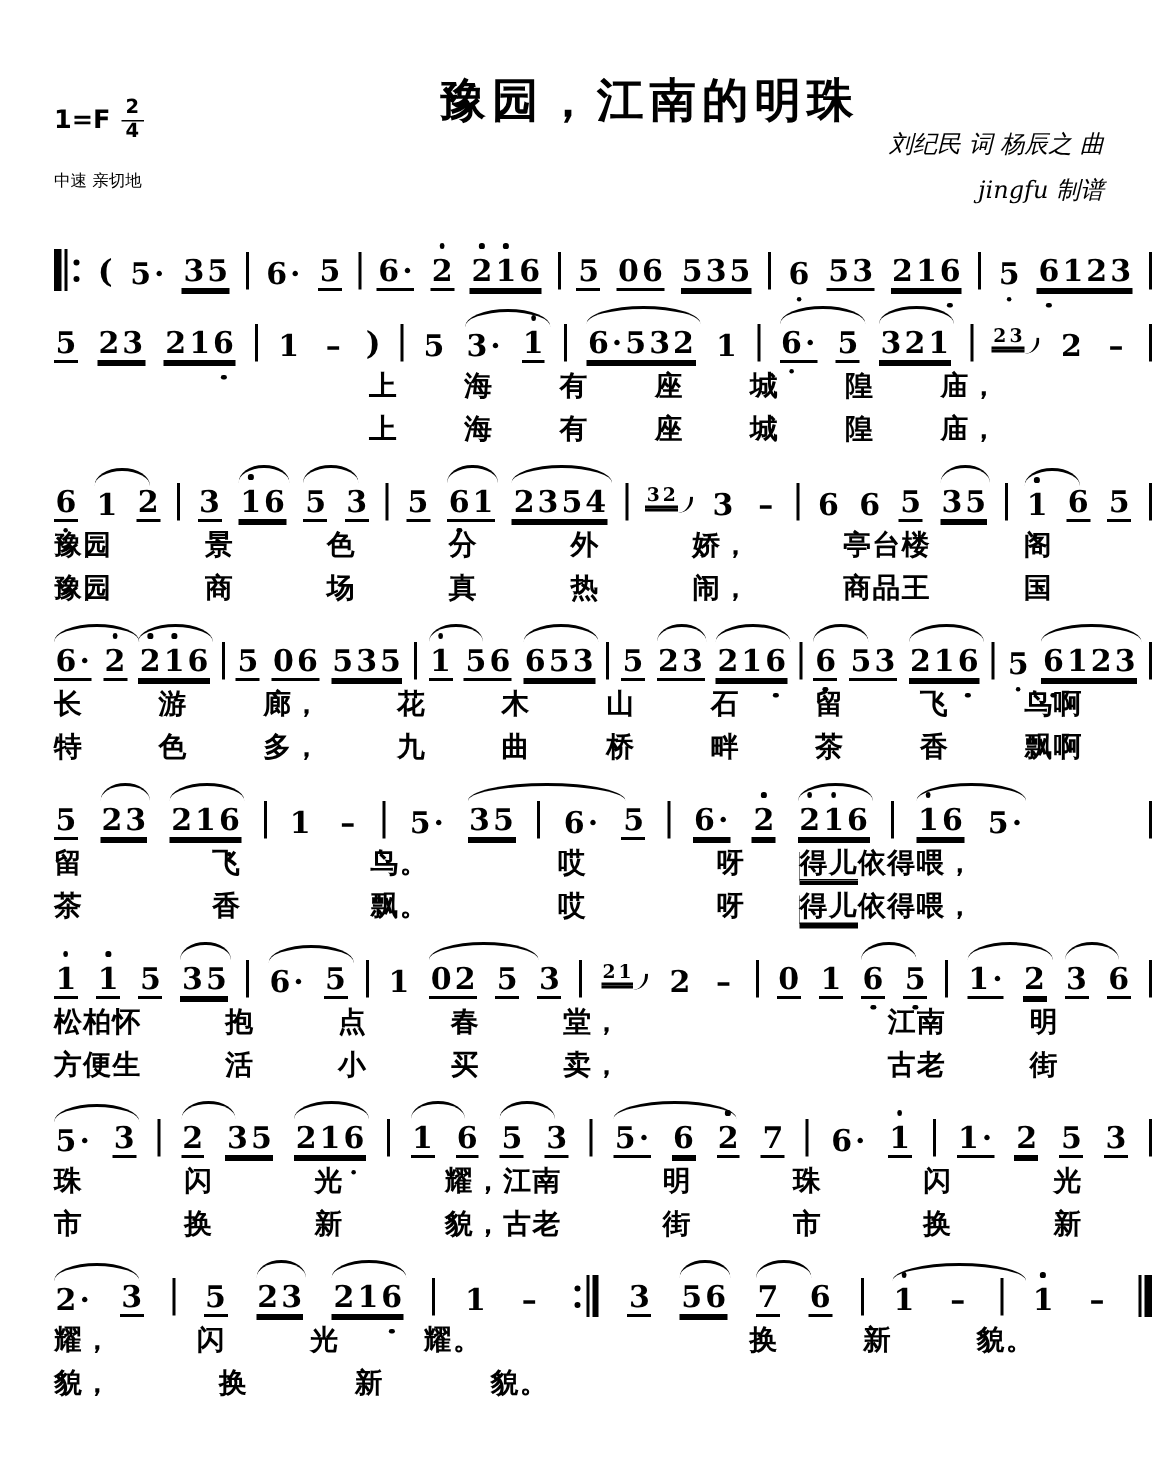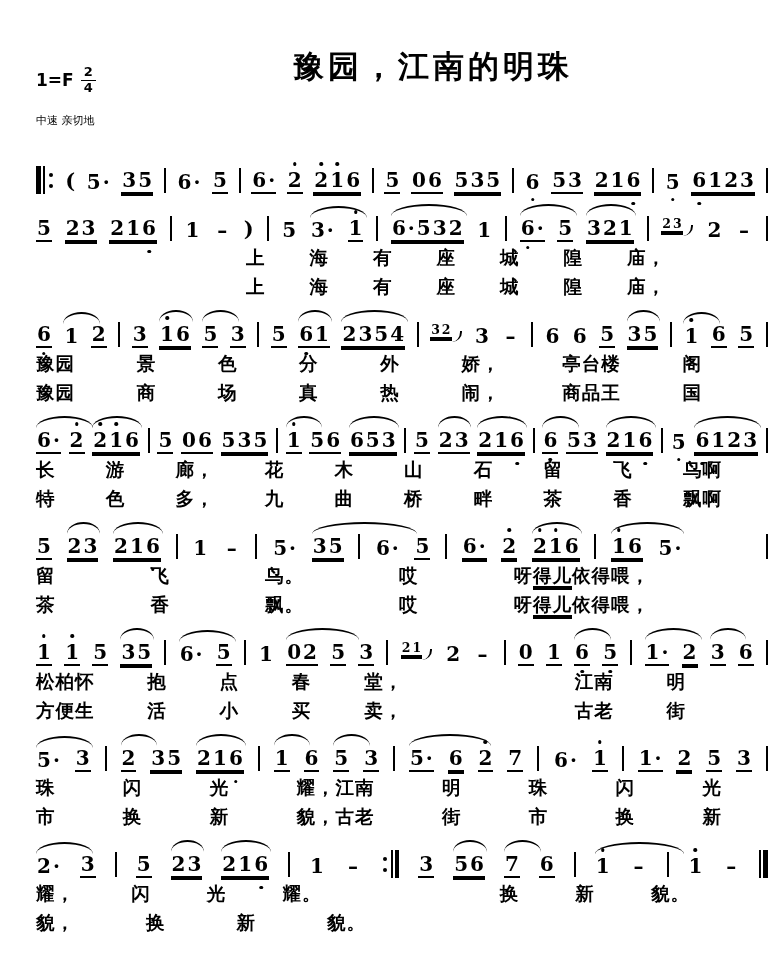--- a/index.html
+++ b/index.html
@@ -66,46 +66,50 @@
   .dots i{width:4px;height:4px;border-radius:50%;background:#000;display:block;}
   .paren{font-size:21px;font-weight:bold;font-family:"DejaVu Serif",serif;line-height:26px;}
   .nsp{width:54px;}
   .dash{padding:0 4px;}
   
   .lyr{
     display:flex;justify-content:space-between;align-items:baseline;
     font-size:18.5px;line-height:26px;font-weight:600;margin-top:3px;
   }
   .seg{white-space:nowrap;letter-spacing:1px;}
-  .ulined{display:inline-block;border-bottom:1.5px solid #000;line-height:21px;}
+  .ulined{display:inline-block;border-bottom:1.5px solid #000;line-height:21px;margin-left:36px;}
   .ul2{box-shadow:0 3px 0 0 #000;}
   .lyr .sp{width:66px;}
   .sys-s2 .lyr{margin-left:246px;margin-right:112px;}
   .sys-s3 .lyr{margin-left:36px;margin-right:76px;gap:24px;}
   .sys-s4 .lyr{margin-left:36px;margin-right:56px;}
   .sys-s5 .lyr{margin-left:36px;margin-right:128px;}
-  .sys-s6 .lyr{margin-left:36px;margin-right:92px;}
+  .sys-s6 .lyr{margin-left:36px;margin-right:72px;}
   .sys-s7 .lyr{margin-left:36px;margin-right:56px;}
   .sys-s8 .lyr.r1{margin-left:36px;margin-right:88px;}
   .sys-s8 .lyr.r2{margin-left:36px;margin-right:412px;}
 </style>
 </head>
 <body>
 
 <div class="page">
   <div class="header">
     <div class="title">豫园，江南的明珠</div>
     <div class="keytime">
       <span>1=F</span>
       <span class="ts">
         <i>2</i>
         <i class="den">4</i>
       </span>
     </div>
     <div class="tempo">中速 亲切地</div>
+    <div class="credits">
+      <div class="credit1">刘纪民 词 杨辰之 曲</div>
+      <div class="credit2">jingfu 制谱</div>
+    </div>
   </div>
   <div id="score">
       <div class="system sys-s1">
         <div class="noteline">
           <span class="rep">
             <i class="thick"></i>
             <i class="thin"></i>
             <span class="dots">
               <i></i>
               <i></i>

